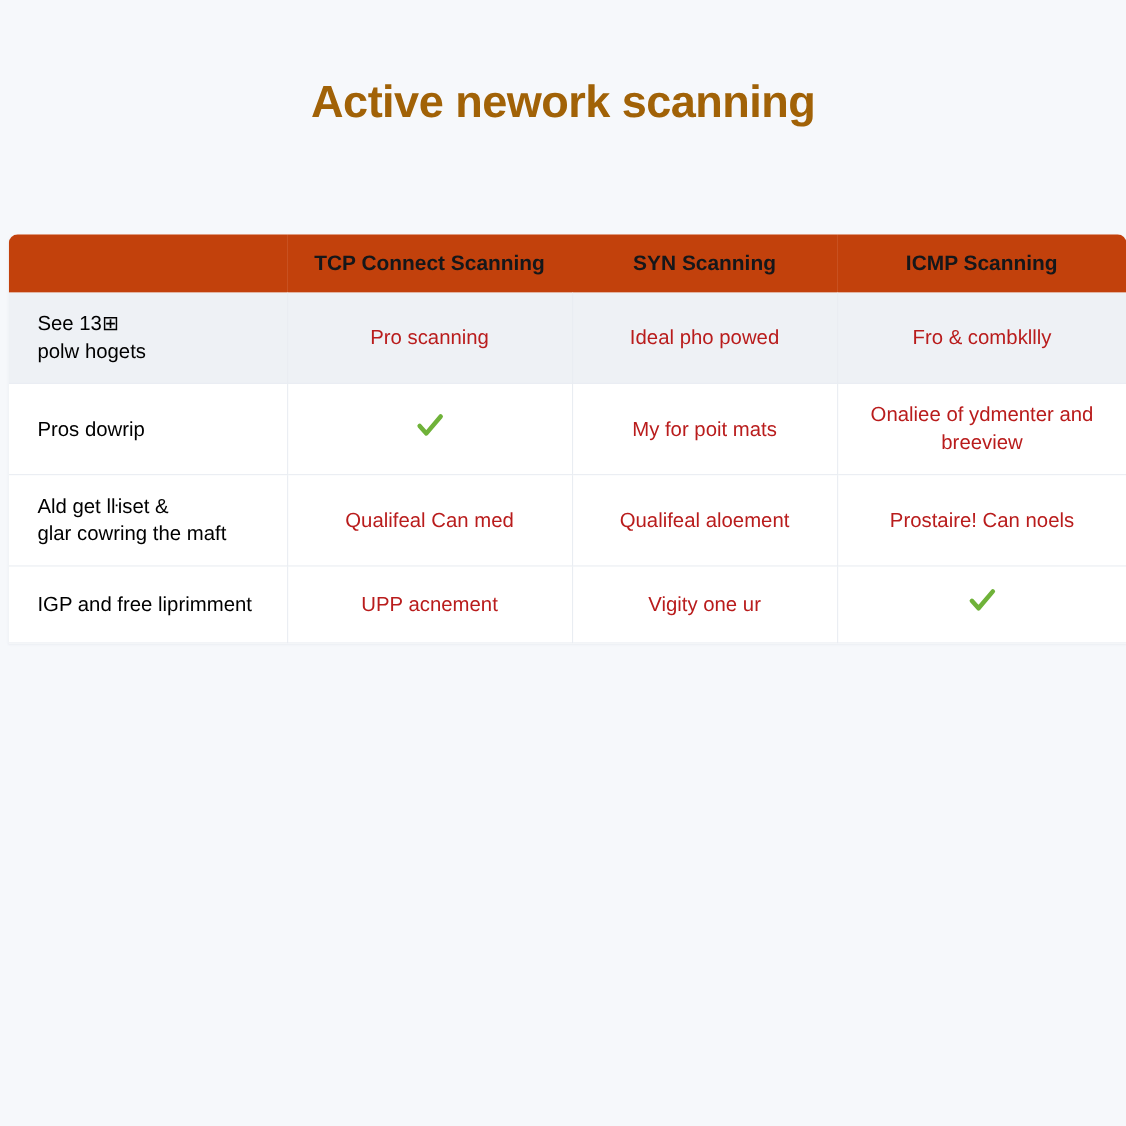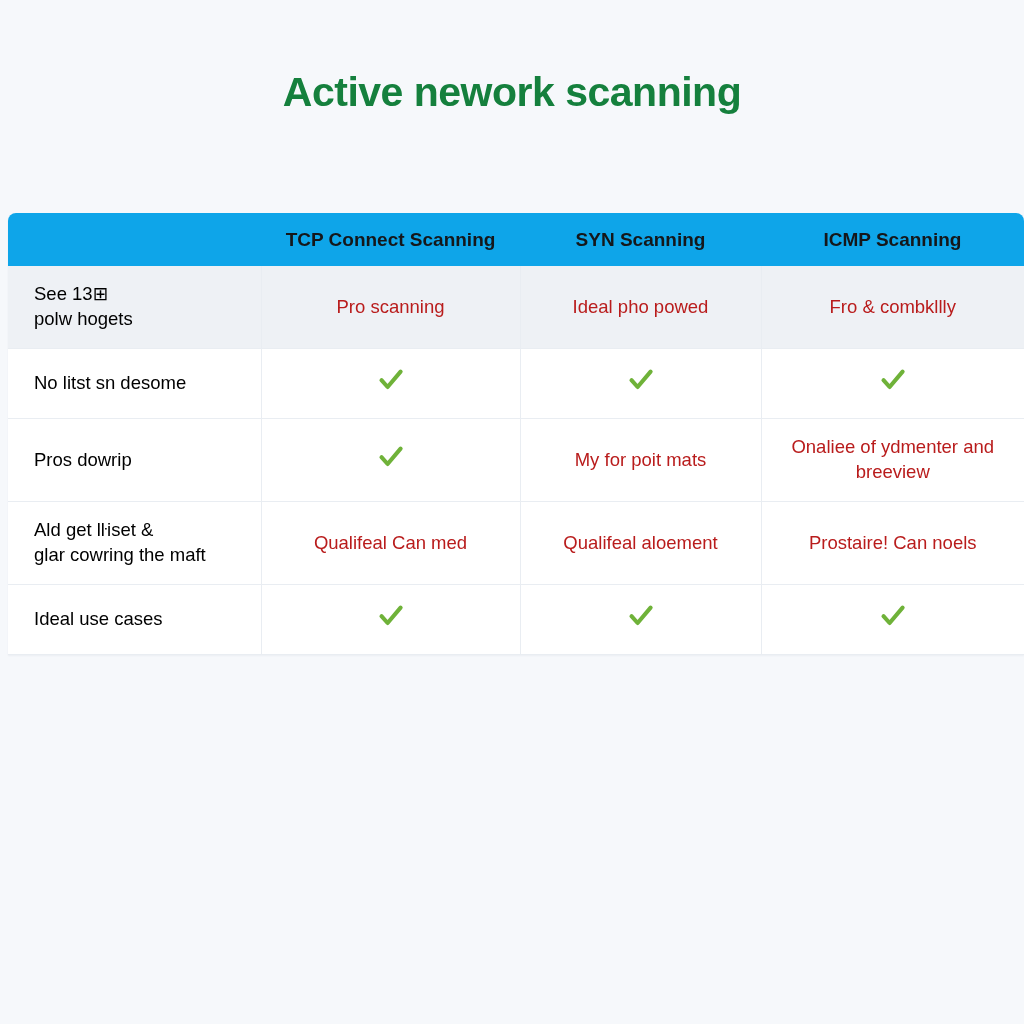--- a/index.html
+++ b/index.html
@@ -17,21 +17,21 @@
   .page {
     width: 1024px;
     height: 1024px;
     position: relative;
     box-sizing: border-box;
   }
   .page-title {
     text-align: center;
     font-size: 41px;
     font-weight: bold;
-    color: #15803d;
+    color: #a16207;
     letter-spacing: -0.5px;
     padding-top: 42px;
     line-height: 1.15;
   }
   .table-wrap {
     position: absolute;
     left: 8px;
     top: 186px;
     width: 1016px;
     border-radius: 8px 8px 0 0;
@@ -43,21 +43,21 @@
     border-collapse: collapse;
     width: 1016px;
     table-layout: fixed;
   }
   table.cmp col.c0 { width: 253px; }
   table.cmp col.c1 { width: 259px; }
   table.cmp col.c2 { width: 241px; }
   table.cmp col.c3 { width: 263px; }
 
   thead th {
-    background: #0ea5e9;
+    background: #c2410c;
     color: #15171a;
     font-size: 19px;
     font-weight: bold;
     height: 53px;
     padding: 0 14px;
     text-align: center;
     vertical-align: middle;
     border: none;
   }
   thead th.rowhead-blank {
@@ -116,53 +116,37 @@
         </tr>
       </thead>
       <tbody id="tbody">
           <tr class="shaded">
             <td class="rowhead">See 13⊞<br>polw hogets</td>
             <td>Pro scanning</td>
             <td>Ideal pho powed</td>
             <td>Fro &amp; combkllly</td>
           </tr>
           <tr>
-            <td class="rowhead">No litst sn desome</td>
-            <td><span class="check"><svg width="30" height="30" viewBox="0 0 30 30">
-                  <path d="M5.5 15.2 L11.6 22.0 L24.6 6.6" fill="none" stroke="#6fb239" stroke-width="4.1" stroke-linecap="round" stroke-linejoin="round"></path>
-                </svg></span></td>
-            <td><span class="check"><svg width="30" height="30" viewBox="0 0 30 30">
-                  <path d="M5.5 15.2 L11.6 22.0 L24.6 6.6" fill="none" stroke="#6fb239" stroke-width="4.1" stroke-linecap="round" stroke-linejoin="round"></path>
-                </svg></span></td>
-            <td><span class="check"><svg width="30" height="30" viewBox="0 0 30 30">
-                  <path d="M5.5 15.2 L11.6 22.0 L24.6 6.6" fill="none" stroke="#6fb239" stroke-width="4.1" stroke-linecap="round" stroke-linejoin="round"></path>
-                </svg></span></td>
-          </tr>
-          <tr>
             <td class="rowhead">Pros dowrip</td>
             <td><span class="check"><svg width="30" height="30" viewBox="0 0 30 30">
                   <path d="M5.5 15.2 L11.6 22.0 L24.6 6.6" fill="none" stroke="#6fb239" stroke-width="4.1" stroke-linecap="round" stroke-linejoin="round"></path>
                 </svg></span></td>
             <td>My for poit mats</td>
             <td>Onaliee of ydmenter and breeview</td>
           </tr>
           <tr>
             <td class="rowhead">Ald get lŀiset &amp;<br>glar cowring the maft</td>
             <td>Qualifeal Can med</td>
             <td>Qualifeal aloement</td>
             <td>Prostaire! Can noels</td>
           </tr>
           <tr>
-            <td class="rowhead">Ideal use cases</td>
-            <td><span class="check"><svg width="30" height="30" viewBox="0 0 30 30">
-                  <path d="M5.5 15.2 L11.6 22.0 L24.6 6.6" fill="none" stroke="#6fb239" stroke-width="4.1" stroke-linecap="round" stroke-linejoin="round"></path>
-                </svg></span></td>
-            <td><span class="check"><svg width="30" height="30" viewBox="0 0 30 30">
-                  <path d="M5.5 15.2 L11.6 22.0 L24.6 6.6" fill="none" stroke="#6fb239" stroke-width="4.1" stroke-linecap="round" stroke-linejoin="round"></path>
-                </svg></span></td>
+            <td class="rowhead">IGP and free liprimment</td>
+            <td>UPP acnement</td>
+            <td>Vigity one ur</td>
             <td><span class="check"><svg width="30" height="30" viewBox="0 0 30 30">
                   <path d="M5.5 15.2 L11.6 22.0 L24.6 6.6" fill="none" stroke="#6fb239" stroke-width="4.1" stroke-linecap="round" stroke-linejoin="round"></path>
                 </svg></span></td>
           </tr>
         </tbody>
     </table>
   </div>
 
 </div>
 

